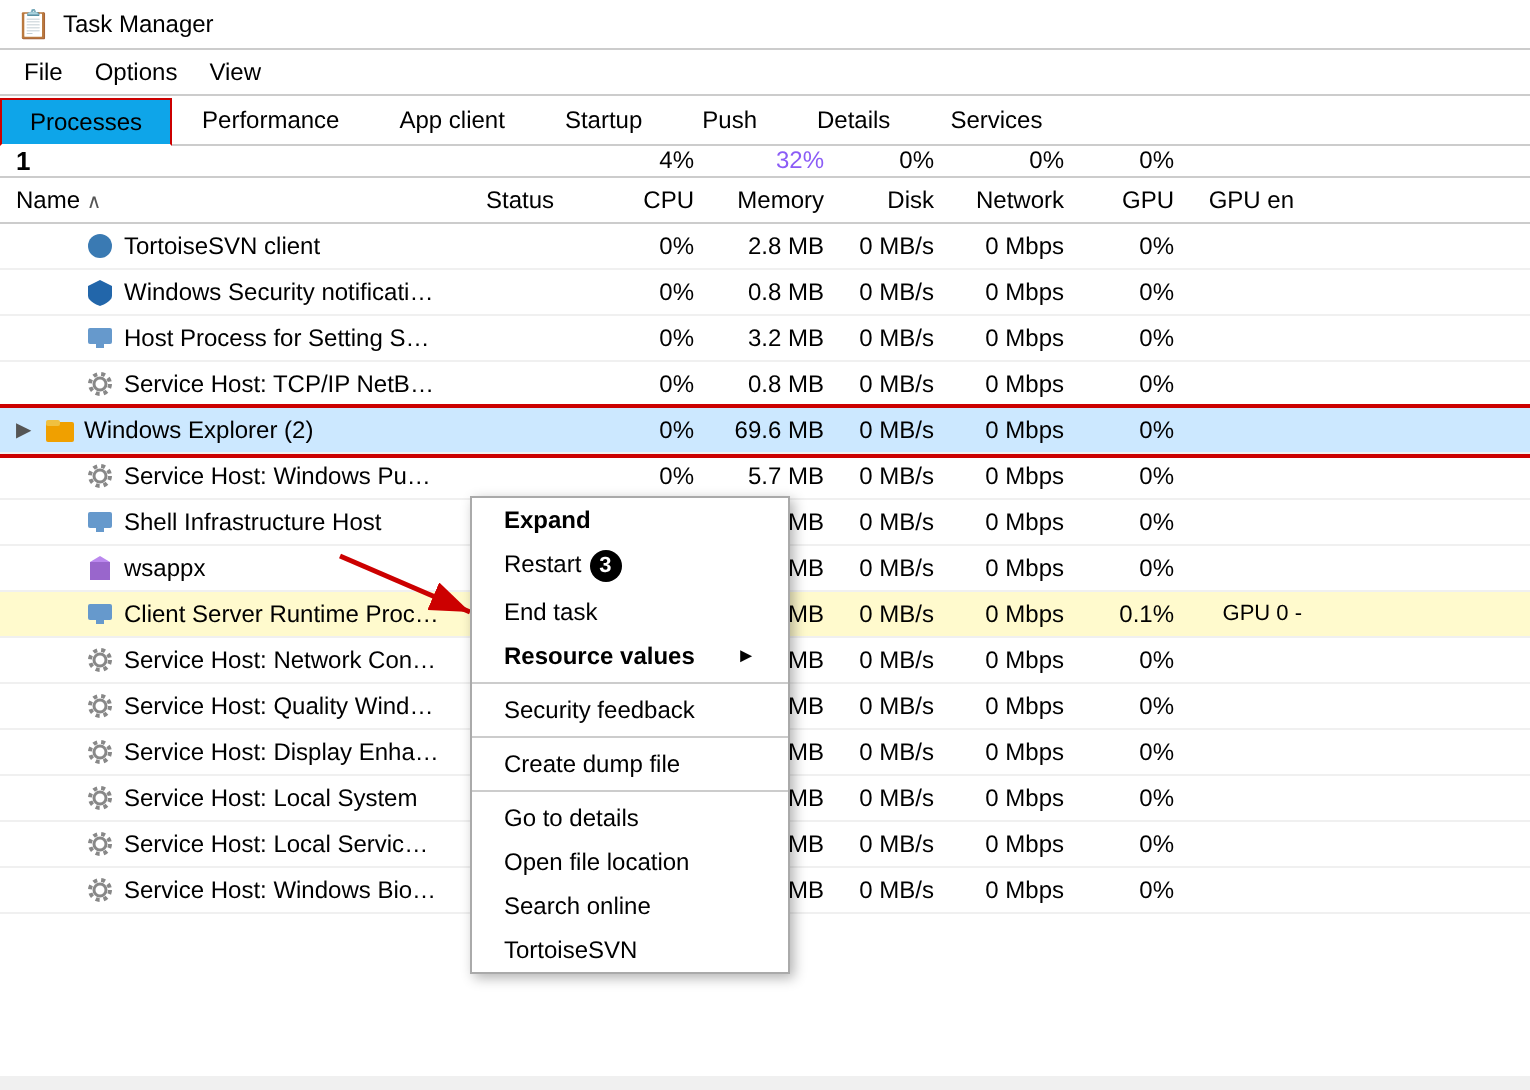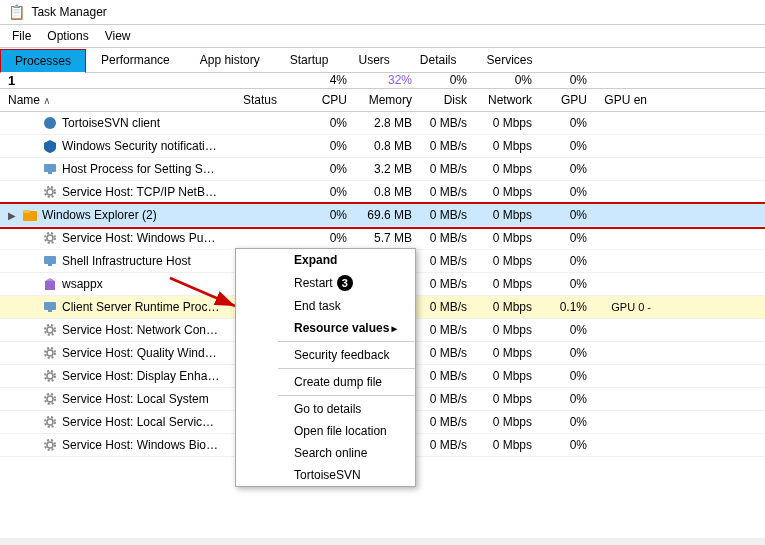--- a/index.html
+++ b/index.html
@@ -97,21 +97,20 @@
     .proc-icon { width: 16px; height: 16px; display: inline-flex; align-items: center; justify-content: center; font-size: 11px; flex-shrink: 0; }
     .proc-label { overflow: hidden; text-overflow: ellipsis; white-space: nowrap; flex: 1; }
     
     .context-menu {
       position: absolute;
       background: #fff;
       border: 1px solid #aaa;
       box-shadow: 2px 2px 6px rgba(0,0,0,0.3);
       z-index: 100;
       min-width: 160px;
-      padding-left: 42px;
     }
     .context-menu-item {
       padding: 4px 16px;
       cursor: pointer;
       font-size: 12px;
       color: #000;
       white-space: nowrap;
     }
     .context-menu-item.bold { font-weight: bold; }
     .context-menu-separator {
@@ -141,23 +140,23 @@
 
 <div class="menu-bar">
   <span class="menu-item">File</span>
   <span class="menu-item">Options</span>
   <span class="menu-item">View</span>
 </div>
 
 <div class="tabs-bar">
   <div class="tab active">Processes</div>
   <div class="tab">Performance</div>
-  <div class="tab">App history</div>
+  <div class="tab">App client</div>
   <div class="tab">Startup</div>
-  <div class="tab">Users</div>
+  <div class="tab">Push</div>
   <div class="tab">Details</div>
   <div class="tab">Services</div>
 </div>
 
 <div class="main-content">
 
   <div style="display:flex; background:#fff; border-bottom:1px solid #ccc;">
     <div style="width:220px; padding-left:8px; display:flex; align-items:center; gap:4px;">
       <span style="font-weight:bold; font-size:13px; color:#000;">1</span>
     </div>

